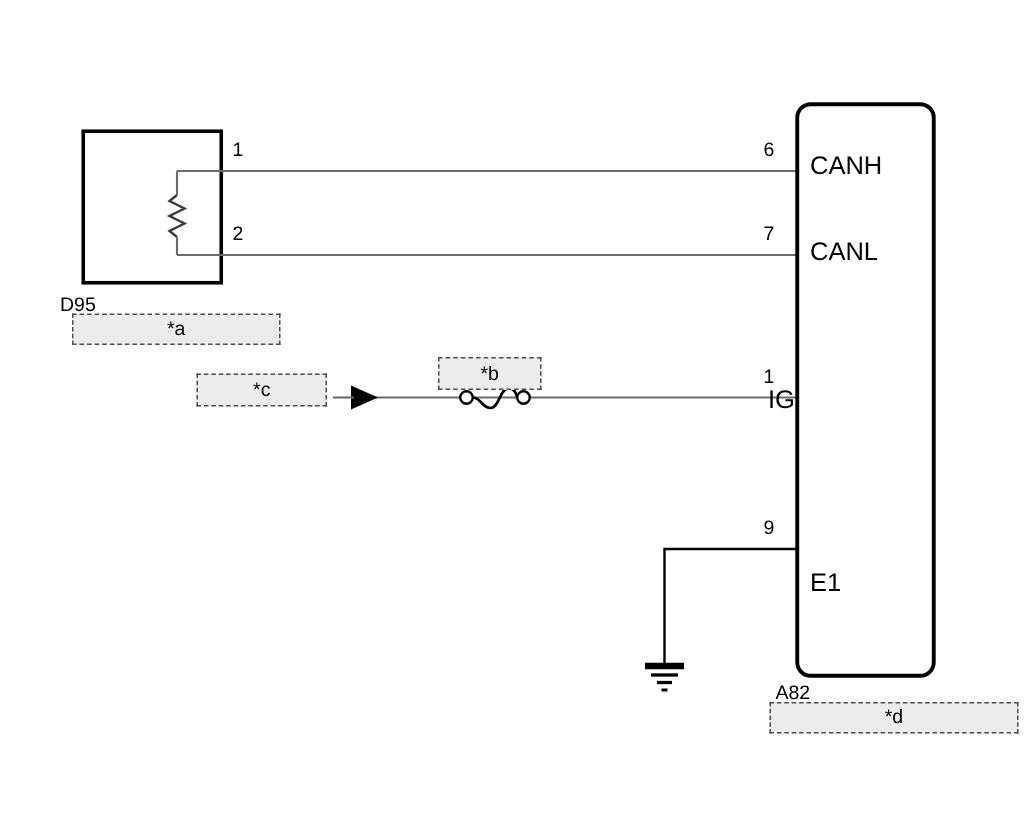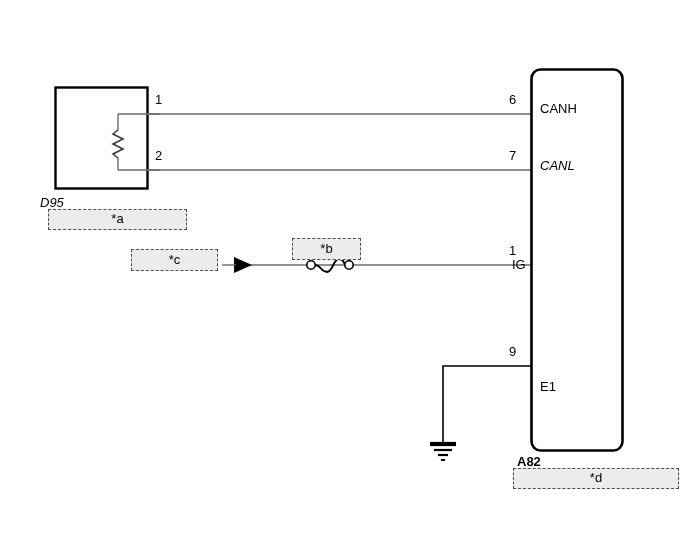--- a/index.html
+++ b/index.html
@@ -30,21 +30,21 @@
     font-family: "Liberation Sans", sans-serif;
     font-size: 13px;
     color: #000000;
     white-space: nowrap;
     line-height: 1;
   }
   .pin-num {
     font-size: 13px;
   }
   .term-name {
-    font-size: 13px;
+    font-size: 17px;
   }
   .conn-id {
     font-size: 13px;
   }
   .callout {
     position: absolute;
     background: #ececec;
     border: 1px dashed #4d4d4d;
     border-style: dashed;
     box-sizing: border-box;
@@ -100,33 +100,33 @@
     <line x1="438" y1="455" x2="448" y2="455" stroke="#000000" stroke-width="2.2"></line>
     <line x1="441" y1="460" x2="445" y2="460" stroke="#000000" stroke-width="2"></line>
 
     <rect x="531.5" y="69.5" width="91" height="381" rx="9" ry="9" fill="#ffffff" stroke="#000000" stroke-width="2.6"></rect>
 
   </svg>
 
   <div class="lbl pin-num" style="left:155px; top:93px;">1</div>
   <div class="lbl pin-num" style="left:155px; top:149px;">2</div>
 
-  <div class="lbl conn-id" style="left:40px; top:196px;font-style:italic;">D95</div>
+  <div class="lbl conn-id" style="left:40px; top:196px;">D95</div>
 
   <div class="lbl pin-num" style="left:509px; top:93px;">6</div>
   <div class="lbl pin-num" style="left:509px; top:149px;">7</div>
   <div class="lbl pin-num" style="left:509px; top:244px;">1</div>
   <div class="lbl pin-num" style="left:509px; top:345px;">9</div>
 
   <div class="lbl term-name" style="left:540px; top:102px;">CANH</div>
-  <div class="lbl term-name" style="left:540px; top:159px;font-style:italic;">CANL</div>
+  <div class="lbl term-name" style="left:540px; top:159px;">CANL</div>
   <div class="lbl term-name" style="left:512px; top:258px;">IG</div>
   <div class="lbl term-name" style="left:540px; top:380px;">E1</div>
 
-  <div class="lbl conn-id" style="left:517px; top:455px;font-weight:bold;">A82</div>
+  <div class="lbl conn-id" style="left:517px; top:455px;">A82</div>
 
   <div class="callout" style="left:48px; top:209px; width:139px; height:21px;">
     <span class="callout-inner">*a</span>
   </div>
 
   <div class="callout" style="left:292px; top:238px; width:69px; height:22px;">
     <span class="callout-inner">*b</span>
   </div>
 
   <div class="callout" style="left:131px; top:249px; width:87px; height:22px;">

